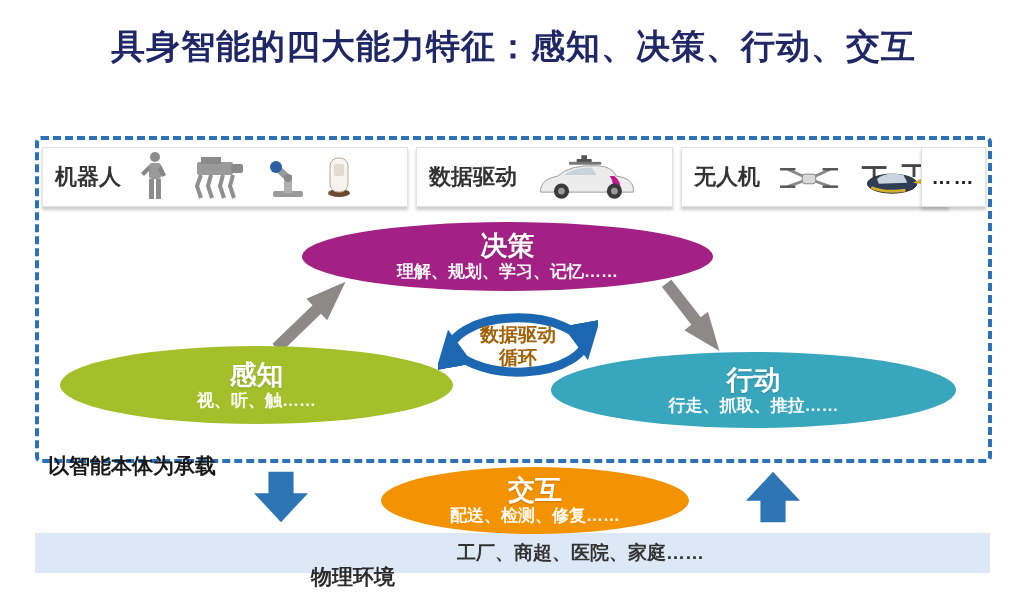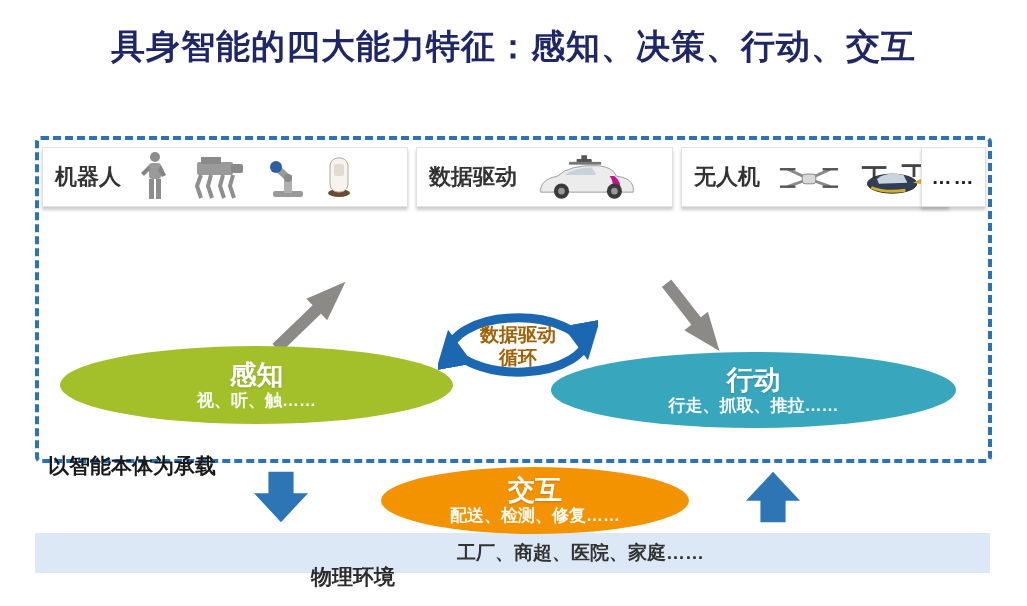--- a/index.html
+++ b/index.html
@@ -152,20 +152,24 @@
     <span class="dots">……</span>
   </div>
 
   <svg class="abs gray-arrow ga-up" width="96" height="30" viewBox="0 0 96 30">
     <polygon points="0,9 56,9 56,0 96,15 56,30 56,21 0,21" fill="#8C8A87"></polygon>
   </svg>
   <svg class="abs gray-arrow ga-down" width="86" height="30" viewBox="0 0 86 30">
     <polygon points="0,9 48,9 48,0 86,15 48,30 48,21 0,21" fill="#8C8A87"></polygon>
   </svg>
 
+  <div class="abs ellipse el-decision">
+    <div class="cap-label">决策</div>
+    <div class="cap-sub">理解、规划、学习、记忆……</div>
+  </div>
   <div class="abs ellipse el-perception">
     <div class="cap-label">感知</div>
     <div class="cap-sub">视、听、触……</div>
   </div>
   <div class="abs ellipse el-action">
     <div class="cap-label">行动</div>
     <div class="cap-sub">行走、抓取、推拉……</div>
   </div>
 
   <svg class="abs cycle-svg" width="160" height="88" viewBox="0 0 160 88">

